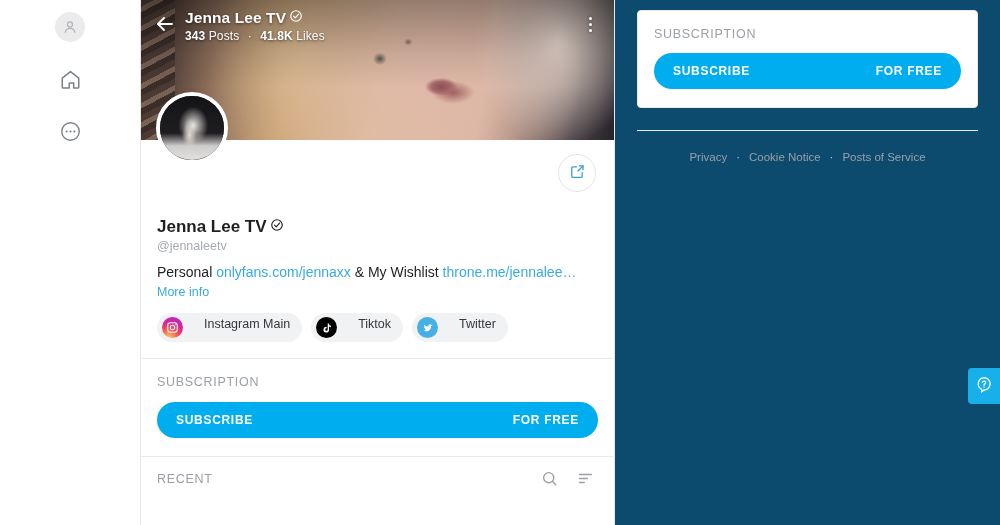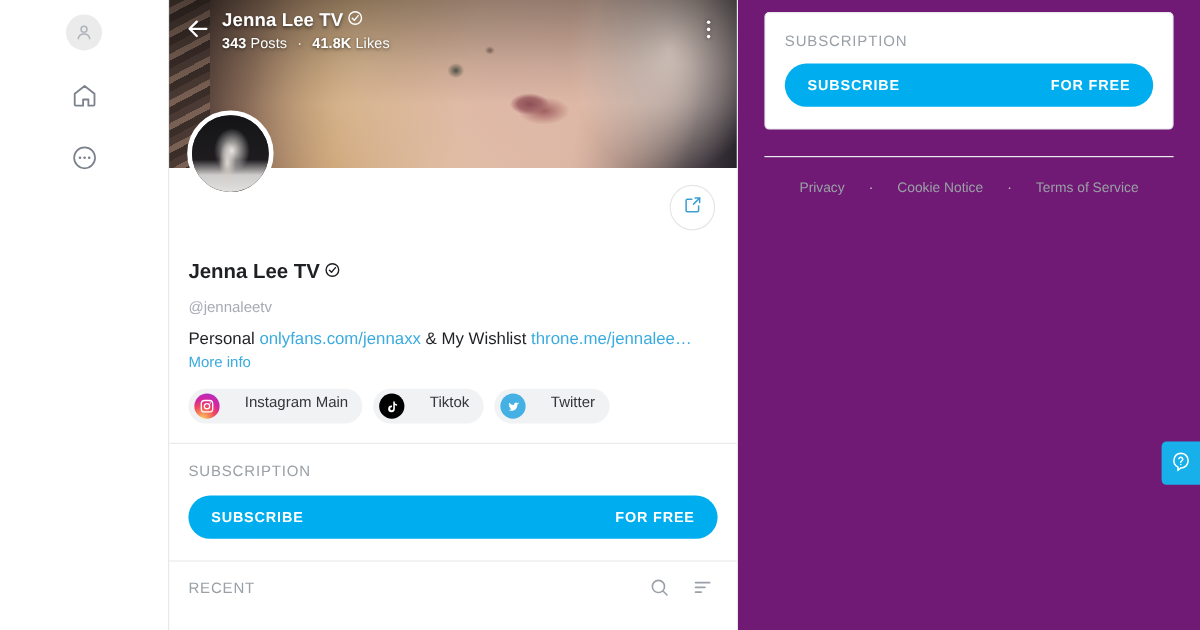--- a/index.html
+++ b/index.html
@@ -2,21 +2,21 @@
 <html><head>
 <meta charset="utf-8">
 <style>
   * { box-sizing: border-box; margin: 0; padding: 0; }
   html, body {
     width: 1000px; height: 525px;
     font-family: "Liberation Sans", sans-serif;
     background: #ffffff;
     overflow: hidden;
   }
-  .app { position: relative; width: 1000px; height: 525px; display: flex; background:#701a75; }
+  .app { position: relative; width: 1000px; height: 525px; display: flex; background:#0c4a6e; }
 
   
   .sidebar {
     width: 140px; height: 525px; background: #ffffff;
     display: flex; flex-direction: column; align-items: center;
     padding-top: 10px; flex: 0 0 140px;
   }
   .side-btn {
     width: 34px; height: 34px; margin-bottom: 18px;
     display: flex; align-items: center; justify-content: center;
@@ -105,21 +105,21 @@
     border: 1px solid #e3e6e8; background: #fff;
     display: flex; align-items: center; justify-content: center;
     color: #3b9fd0; cursor: pointer;
   }
 
   .profile-info { padding: 0 18px 0 16px; }
   .display-name {
     font-size: 17px; font-weight: 700; color: #1f2023;
     display: flex; align-items: center; gap: 3px; line-height: 21px;
   }
-  .username { font-size: 12.5px; color: #a7abb2; margin-top: 12px; }
+  .username { font-size: 12.5px; color: #a7abb2; margin-top: 2px; }
   .bio { font-size: 14px; color: #1f2023; margin-top: 11px; line-height: 17px; white-space: nowrap; }
   .bio a { color: #3aabe0; text-decoration: none; }
   .more-info { display: inline-block; font-size: 12.5px; color: #3aabe0; margin-top: 4px; cursor: pointer; }
 
   .chips { display: flex; gap: 9px; padding: 13px 16px 16px 16px; }
   .chip {
     display: flex; align-items: flex-start; gap: 21px;
     background: #f1f2f4; border-radius: 16px; padding: 4px 12px 4px 5px;
     font-size: 12.5px; color: #33363b; cursor: pointer;
   }
@@ -157,21 +157,21 @@
 
   
   .right { flex: 1 1 auto; padding: 10px 22px 0 22px; }
   .card {
     border: 1px solid #e8eaec; border-radius: 4px; background: #fff;
     padding: 16px 16px 18px 16px;
   }
   .card .sub-btn { margin-top: 12px; }
   .footer-sep { height: 1px; background: #ebedef; margin: 22px 0 0 0; }
   .footer-links {
-    display: flex; align-items: center; justify-content: center; gap: 20px;
+    display: flex; align-items: center; justify-content: center; gap: 9px;
     padding-top: 20px; font-size: 11.5px; color: #9aa0a6;
   }
   .footer-links a { color: #9aa0a6; text-decoration: none; cursor: pointer; }
   .footer-links .sep { color: #c3c7cc; }
 
   
   .help-tab {
     position: absolute; right: 0; top: 368px;
     width: 32px; height: 36px; background: #18b0ea;
     border-radius: 4px 0 0 4px;
@@ -352,21 +352,21 @@
         <span>SUBSCRIBE</span>
         <span>FOR FREE</span>
       </button>
     </div>
     <div class="footer-sep"></div>
     <div class="footer-links">
       <a>Privacy</a>
       <span class="sep">·</span>
       <a>Cookie Notice</a>
       <span class="sep">·</span>
-      <a>Terms of Service</a>
+      <a>Posts of Service</a>
     </div>
   </div>
 
   <div class="help-tab">
     <span>
       <svg width="18" height="18" viewBox="0 0 24 24" fill="none" stroke="#fff" stroke-width="1.7">
         <path d="M12 3.6a8.2 8.2 0 0 1 8.2 8.2 8.2 8.2 0 0 1-8.2 8.2l-3.1 2.4v-3.3A8.2 8.2 0 0 1 12 3.6z"></path>
         <path d="M9.9 9.6a2.2 2.2 0 0 1 4.3.7c0 1.5-2.2 1.8-2.2 3.2" stroke-linecap="round"></path>
         <circle cx="12" cy="16" r=".85" fill="#fff" stroke="none"></circle>
       </svg>

